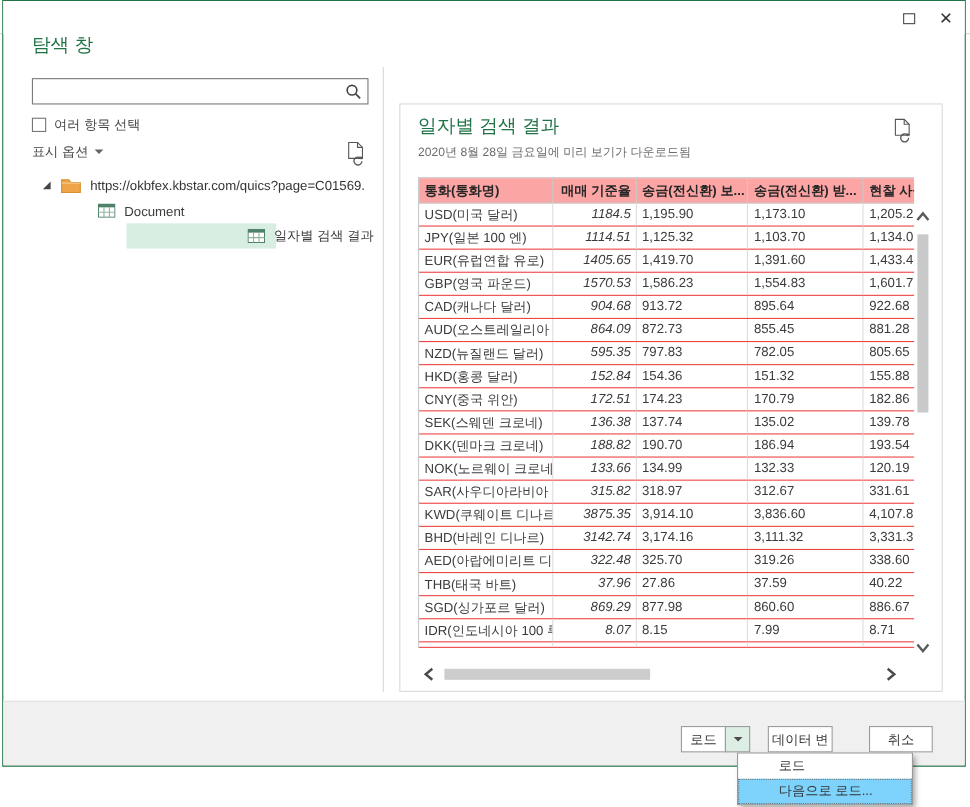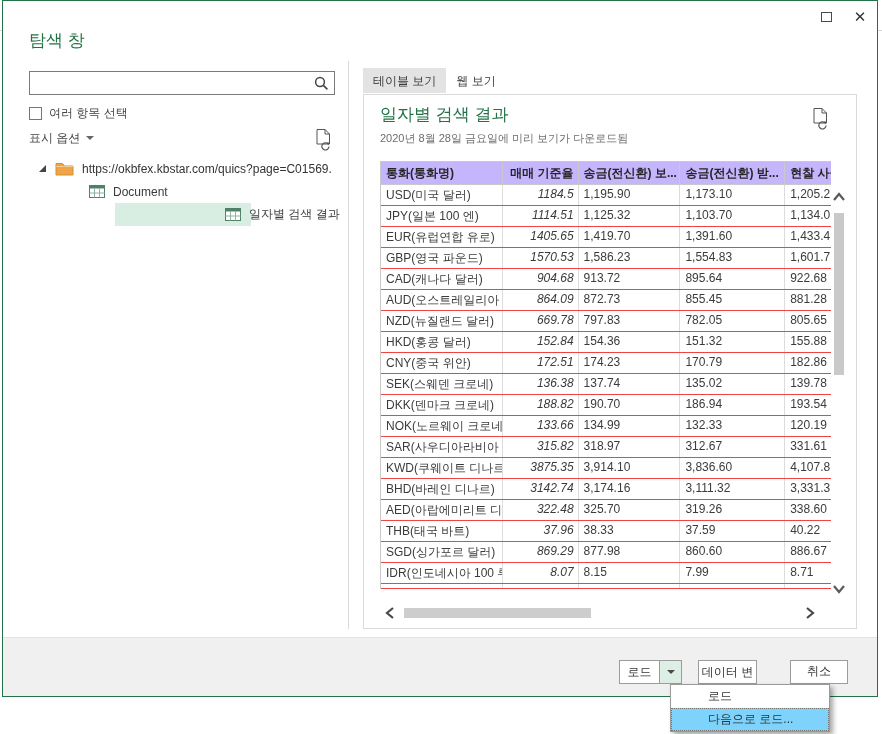--- a/index.html
+++ b/index.html
@@ -51,21 +51,21 @@
   .tabs { position: absolute; left: 360px; top: 67px; height: 25px; display: flex; }
   .tab { padding: 5px 10px 6px; color: #3b3b3b; cursor: default; }
   .tab.selected { background: #e3e3e3; }
   .preview-box { position: absolute; left: 360px; top: 93px; width: 494px; height: 535px; border: 1px solid #d9d9d9; background: #fff; }
   .pv-title { position: absolute; left: 16px; top: 8px; font-size: 17px; color: #217346; white-space: nowrap; }
   .pv-sub { position: absolute; left: 16px; top: 36px; font-size: 11px; color: #6d6d6d; white-space: nowrap; }
   .pv-refresh { position: absolute; right: 26px; top: 12px; }
   
   .tbl-clip { position: absolute; left: 16px; top: 66px; width: 451px; height: 448px; overflow: hidden; }
   .tbl { width: 493px; border-left: 1px solid #c9c9c9; border-top: 1px solid #c9c9c9; }
-  .thead { display: flex; height: 23px; border-bottom: 1px solid #c9c9c9; background: #c4b5fd; }
+  .thead { display: flex; height: 23px; border-bottom: 1px solid #c9c9c9; background: #fca5a5; }
   .th { font-weight: bold; color: #262626; padding: 3px 4px 0 5px; border-right: 1px solid #c9c9c9; white-space: nowrap; overflow: hidden; }
   .tr { display: flex; height: 21px; border-bottom: 1px solid #ef4444; }
   .td { padding: 2px 4px 0 5px; border-right: 1px solid #dcdcdc; white-space: nowrap; overflow: hidden; color: #3b3b3b; }
   .c0 { width: 122px; }
   .c1 { width: 76px; text-align: right; }
   .c2 { width: 102px; }
   .c3 { width: 105px; }
   .c4 { width: 88px; }
   .td.c1 { font-style: italic; }
   .tr.partial { height: 5px; }
@@ -79,21 +79,21 @@
   .hscroll .chev { position: absolute; top: 1px; width: 12px; height: 14px; }
   .hscroll .chev.left { left: 0; }
   .hscroll .chev.right { right: 8px; }
   .hthumb { position: absolute; left: 20px; top: 3px; width: 187px; height: 10px; background: #cdcdcd; }
   
   .footer { position: absolute; left: 0; top: 636px; width: 100%; height: 59px; background: #f0f0f0; border-top: 1px solid #e3e3e3; }
   .btn { position: absolute; top: 659px; height: 24px; background: #fff; border: 1px solid #9c9c9c; color: #333; text-align: center; line-height: 22px; cursor: default; }
   .btn-load { left: 616px; width: 41px; }
   .btn-load-arrow { left: 656px; width: 23px; background: #ddeee4; border-color: #9c9c9c; display: flex; align-items: center; justify-content: center; }
   .btn-transform { left: 695px; width: 59px; }
-  .btn-cancel { left: 787px; width: 58px; font-family: Liberation Mono, monospace; }
+  .btn-cancel { left: 787px; width: 58px; }
   .tri-dn { width: 0; height: 0; border-left: 4px solid transparent; border-right: 4px solid transparent; border-top: 4px solid #4a4a4a; }
   
   .menu {
     position: absolute; left: 670px; top: 684px; width: 160px; z-index: 50;
     background: #fff; border: 1px solid #9a9a9a; box-shadow: 3px 3px 5px rgba(0,0,0,.35);
   }
   .menu-item { height: 23px; line-height: 23px; padding-left: 37px; color: #333; white-space: nowrap; cursor: default; }
   .menu-item.hover { background: #7dd3fc; outline: 1px dotted #707070; outline-offset: -1px; }
 </style>
 </head>
@@ -178,24 +178,20 @@
           <line x1="10.5" y1="3.5" x2="10.5" y2="12.5" stroke="#8fb4a0"></line>
           <line x1="0.5" y1="8" x2="15.5" y2="8" stroke="#8fb4a0"></line>
         </svg>
       </span>
       <span class="lbl">일자별 검색 결과</span>
     </div>
   </div>
 
   <div class="divider"></div>
 
-  <div class="tabs">
-      <div class="tab selected">테이블 보기</div>
-      <div class="tab">웹 보기</div>
-    </div>
 
   <div class="preview-box">
     <div class="pv-title">일자별 검색 결과</div>
     <div class="pv-sub">2020년 8월 28일 금요일에 미리 보기가 다운로드됨</div>
     <span class="pv-refresh">
       <svg width="19" height="23" viewBox="0 0 19 23">
         <path d="M3 1.5 h8 l4.5 4.5 v10 h-12.5 z" fill="#fff" stroke="#555"></path>
         <path d="M11 1.5 v4.5 h4.5" fill="none" stroke="#555"></path>
         <path d="M15 18.5 a3.6 3.6 0 1 1 -1.2 -2.8" fill="none" stroke="#555" stroke-width="1.2"></path>
         <path d="M13 14.2 l3 0.6 -1.8 2.4 z" fill="#555"></path>
@@ -249,21 +245,21 @@
             </div>
             <div class="tr">
               <div class="td c0">AUD(오스트레일리아 달러)</div>
               <div class="td c1">864.09</div>
               <div class="td c2">872.73</div>
               <div class="td c3">855.45</div>
               <div class="td c4">881.28</div>
             </div>
             <div class="tr">
               <div class="td c0">NZD(뉴질랜드 달러)</div>
-              <div class="td c1">669.78</div>
+              <div class="td c1">595.35</div>
               <div class="td c2">797.83</div>
               <div class="td c3">782.05</div>
               <div class="td c4">805.65</div>
             </div>
             <div class="tr">
               <div class="td c0">HKD(홍콩 달러)</div>
               <div class="td c1">152.84</div>
               <div class="td c2">154.36</div>
               <div class="td c3">151.32</div>
               <div class="td c4">155.88</div>
@@ -320,21 +316,21 @@
             <div class="tr">
               <div class="td c0">AED(아랍에미리트 디르함)</div>
               <div class="td c1">322.48</div>
               <div class="td c2">325.70</div>
               <div class="td c3">319.26</div>
               <div class="td c4">338.60</div>
             </div>
             <div class="tr">
               <div class="td c0">THB(태국 바트)</div>
               <div class="td c1">37.96</div>
-              <div class="td c2">38.33</div>
+              <div class="td c2">27.86</div>
               <div class="td c3">37.59</div>
               <div class="td c4">40.22</div>
             </div>
             <div class="tr">
               <div class="td c0">SGD(싱가포르 달러)</div>
               <div class="td c1">869.29</div>
               <div class="td c2">877.98</div>
               <div class="td c3">860.60</div>
               <div class="td c4">886.67</div>
             </div>

